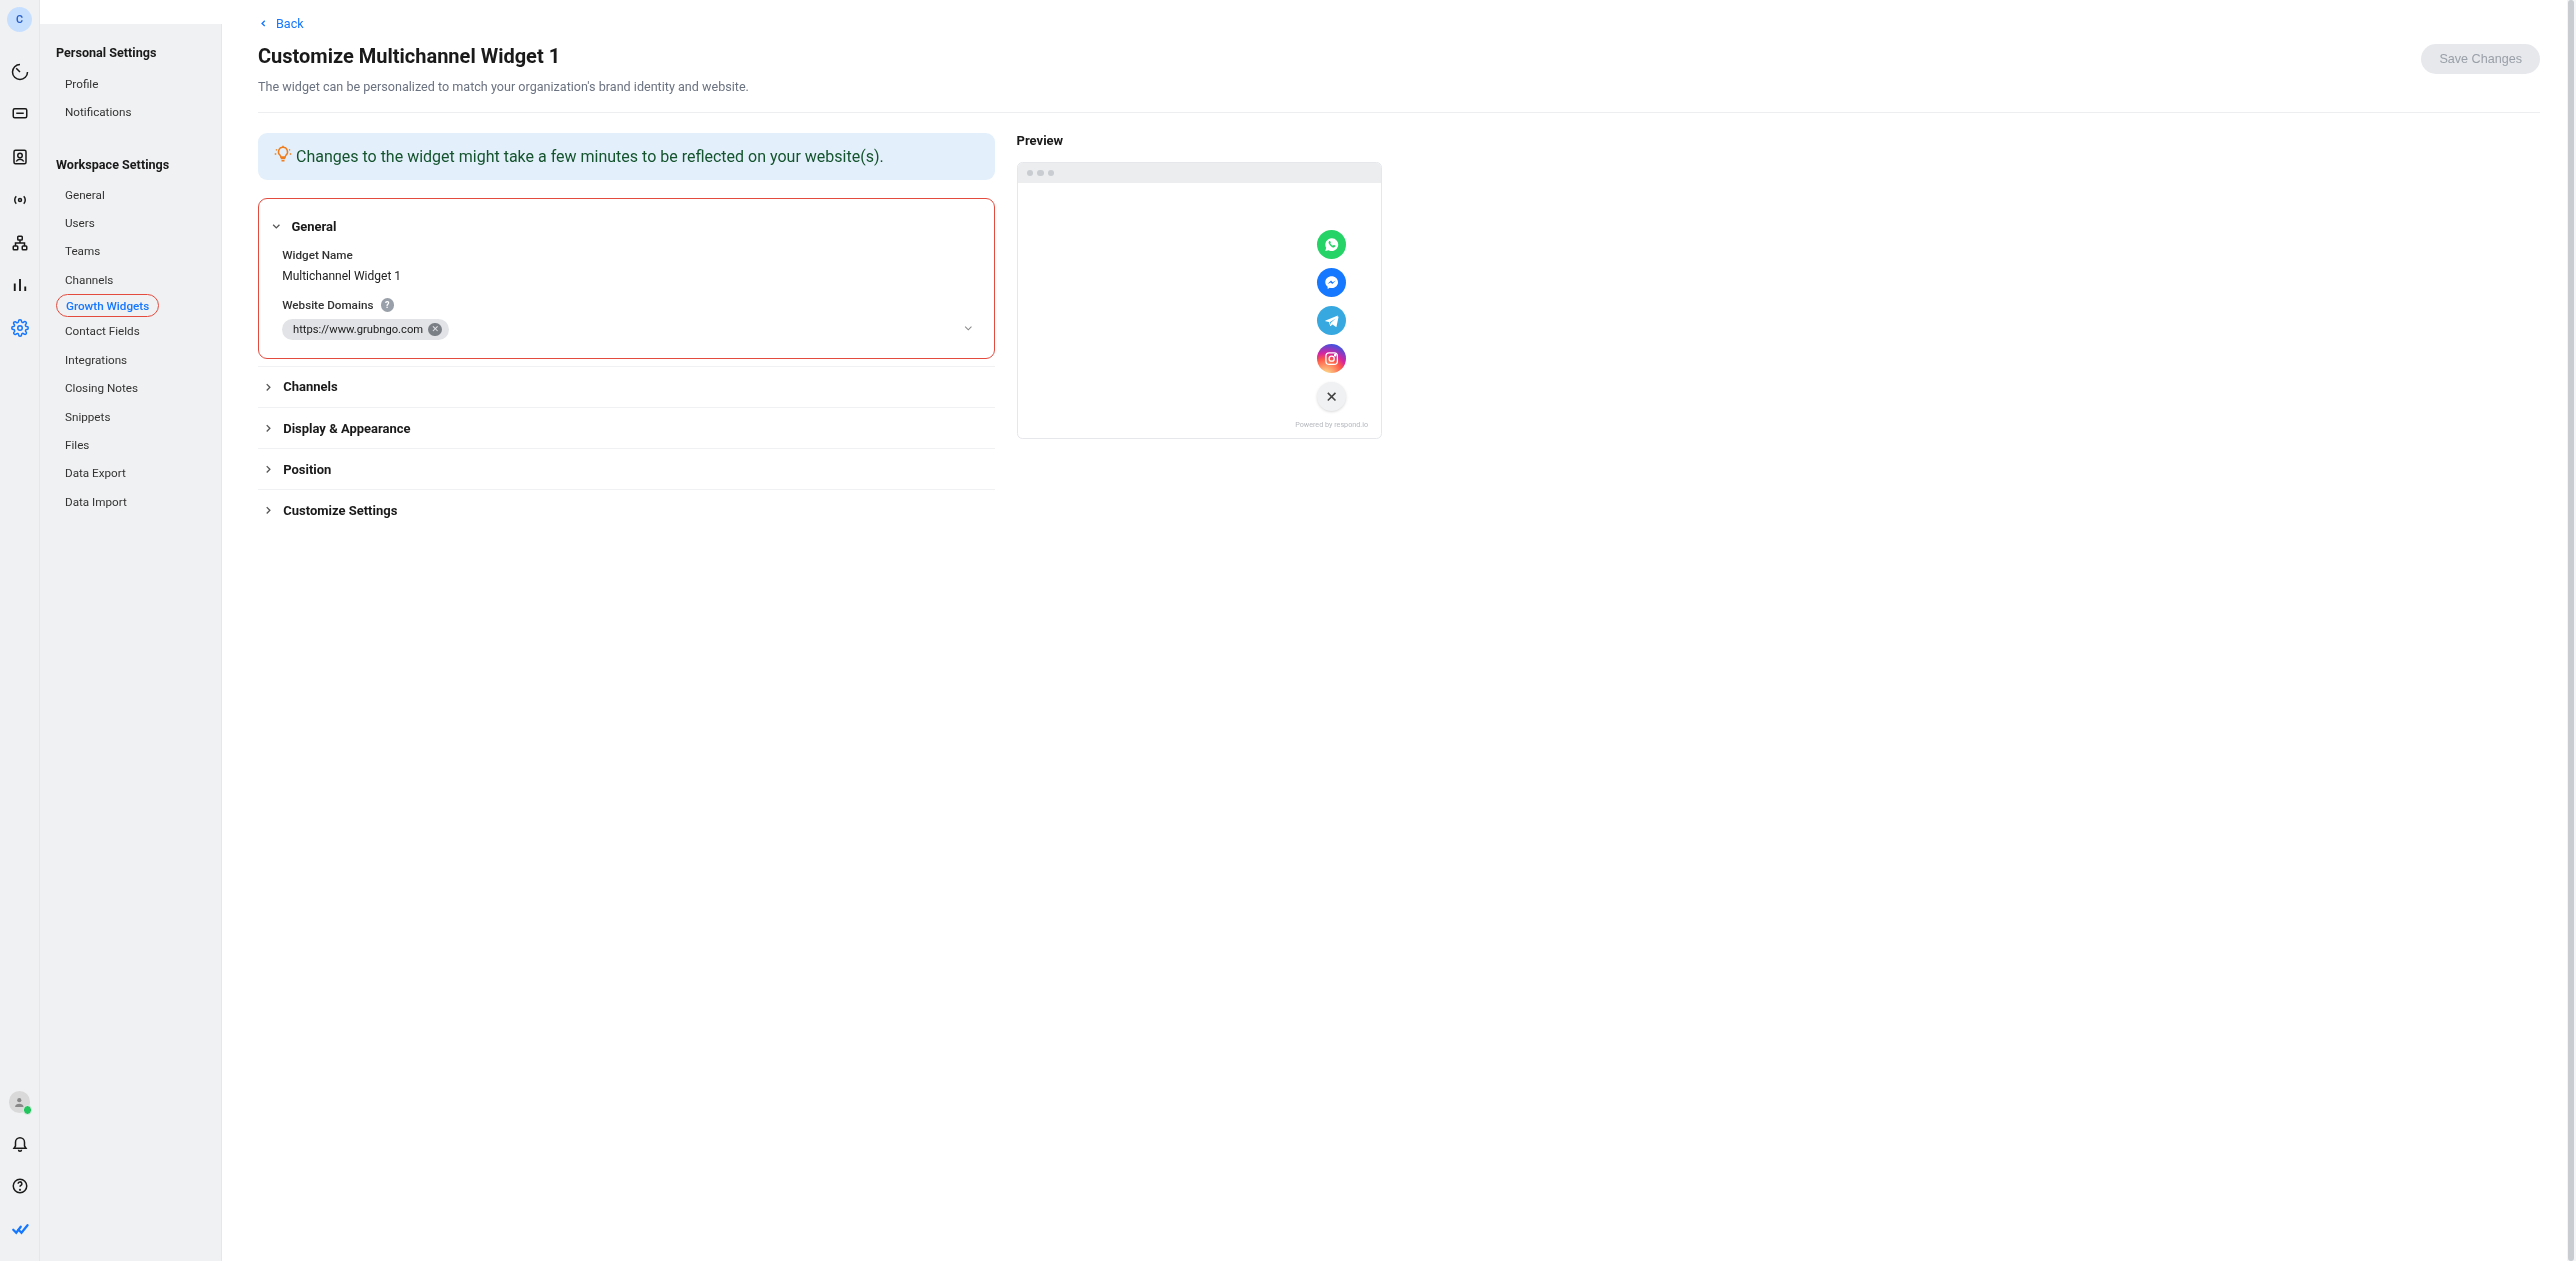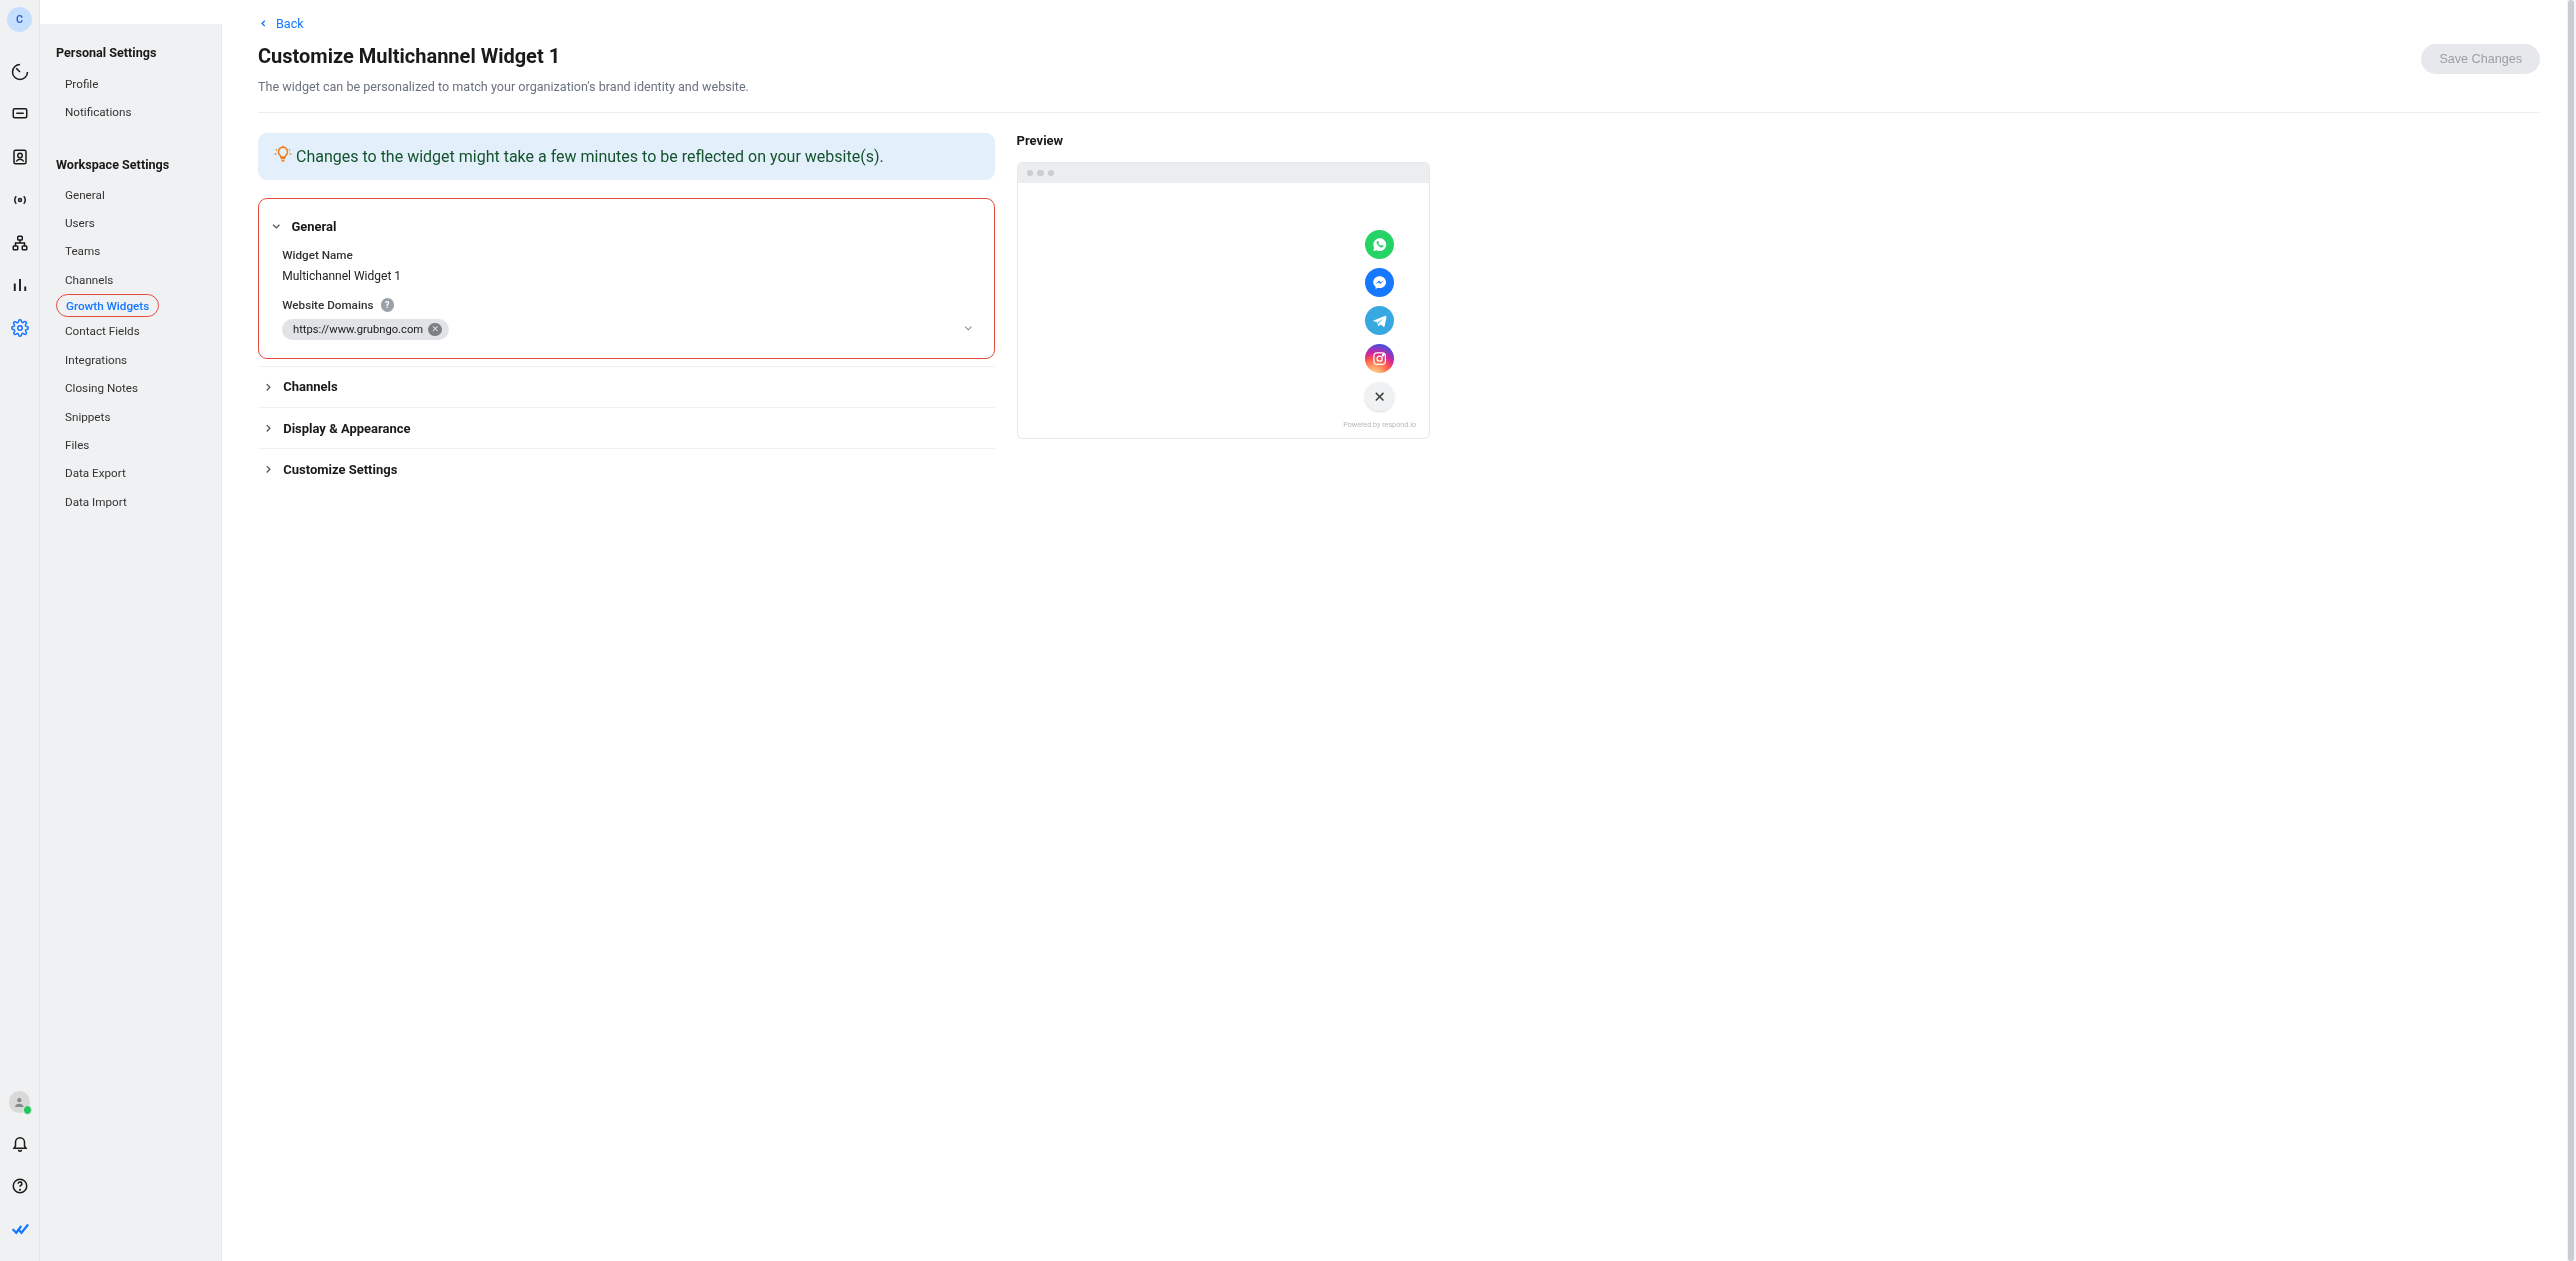--- a/index.html
+++ b/index.html
@@ -25,21 +25,21 @@
 .main { flex: 1; padding: 16px 36px; overflow-y: auto; position: relative; }
 .back { color: #1677ff; font-size: 12.6px; display: inline-flex; align-items: center; gap: 7.2px; cursor: pointer; margin-bottom: 12.6px; }
 .back svg { width: 10.8px; height: 10.8px; }
 .header-row { display: flex; justify-content: space-between; align-items: flex-start; margin-bottom: 5.4px; }
 .title { font-size: 20px; font-weight: 700; }
 .save-btn { background: #e6e8eb; color: #9aa0a9; border: none; border-radius: 16px; padding: 8px 18px; font-size: 12.6px; font-weight: 500; cursor: not-allowed; }
 .description { color: #6b7280; font-size: 12.6px; margin-bottom: 18px; }
 .divider { height: 0.9px; background: #eceef0; margin-bottom: 20px; }
 .content-row { display: flex; gap: 21.6px; }
 .form-col { flex: 1; max-width: 737px; }
-.preview-col { width: 413px; }
+.preview-col { width: 365px; }
 
 .info-banner { background: #e3f0fb; border-radius: 9px; padding: 12.6px 16px; display: flex; align-items: center; gap: 4px; color: #14532d; font-size: 16px; margin-bottom: 18px; }
 .info-banner .bulb { color: #ef7d1e; }
 .info-banner .bulb svg { width: 18px; height: 18px; }
 
 .highlight-box { border: 1.8px solid #e44b3f; border-radius: 9px; padding: 9px 10.8px 14.4px 7.2px; margin-bottom: 7.2px; }
 
 .section-header { display: flex; align-items: center; gap: 9px; padding: 10.8px 3.6px; font-weight: 700; font-size: 13px; cursor: pointer; }
 .section-header .chev { width: 12.6px; height: 12.6px; color: #555; }
 .field-label { font-size: 11.7px; color: #333; padding: 3.6px 3.6px 1.8px 16px; font-weight: 500; }
@@ -229,20 +229,26 @@
         <div class="collapsed-section">
           <svg class="chev" viewBox="0 0 24 24" fill="none" stroke="currentColor" stroke-width="2.5">
               <path d="M9 6l6 6-6 6"></path>
             </svg>
           <span>Display &amp; Appearance</span>
         </div>
         <div class="collapsed-section">
           <svg class="chev" viewBox="0 0 24 24" fill="none" stroke="currentColor" stroke-width="2.5">
               <path d="M9 6l6 6-6 6"></path>
             </svg>
+          <span>Position</span>
+        </div>
+        <div class="collapsed-section">
+          <svg class="chev" viewBox="0 0 24 24" fill="none" stroke="currentColor" stroke-width="2.5">
+              <path d="M9 6l6 6-6 6"></path>
+            </svg>
           <span>Customize Settings</span>
         </div>
       </div>
 
       <div class="preview-col">
         <div class="preview-heading">Preview</div>
         <div class="preview-frame">
           <div class="preview-topbar">
             <div class="dot"></div>
               <div class="dot"></div>

